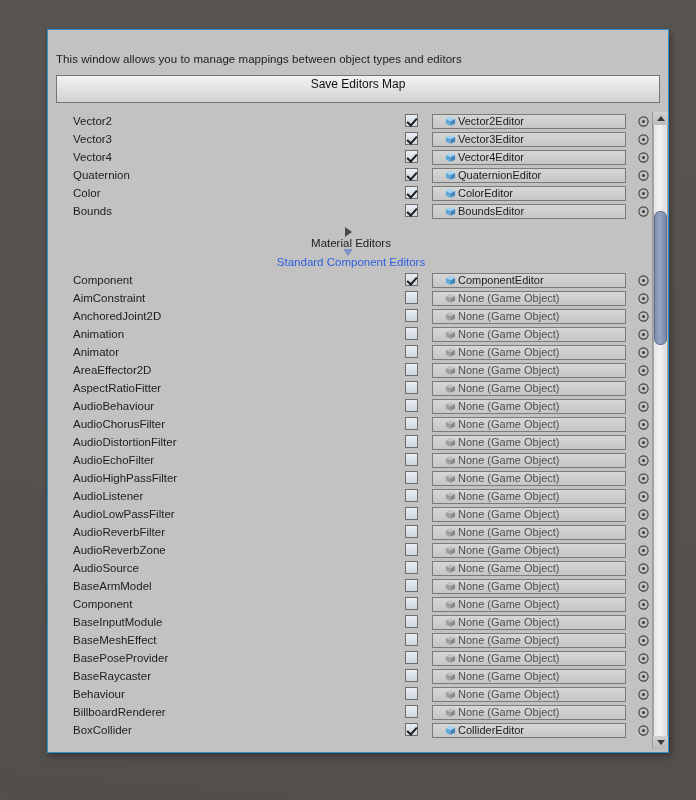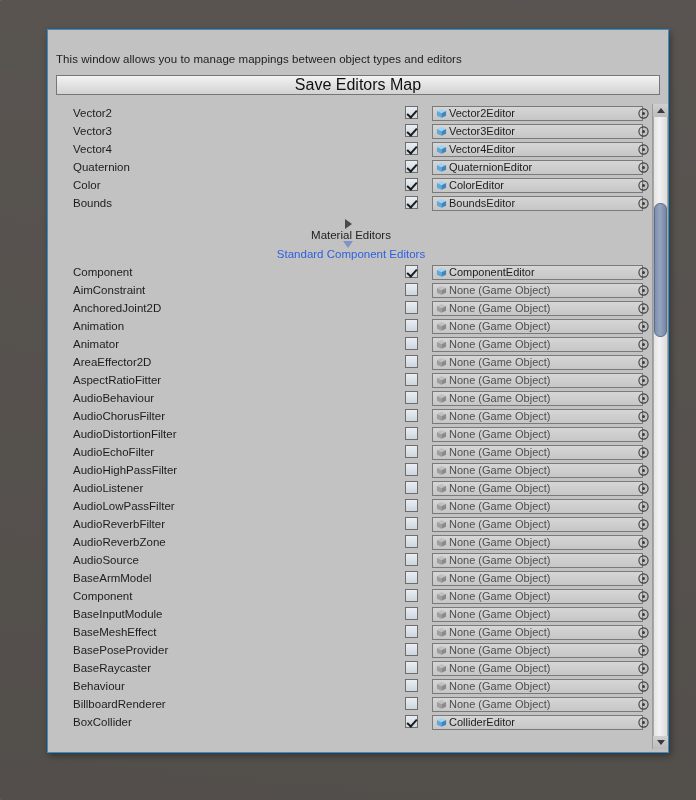--- a/index.html
+++ b/index.html
@@ -133,24 +133,24 @@
     font-size: 11.5px;
     color: #1d1d1d;
     padding: 11px 0 10px 8px;
     letter-spacing: 0.05px;
     margin-top: 12px;
   }
   .save-row { padding: 0 8px 0 8px; }
   .save-button {
     display: block;
     width: 100%;
-    height: 20px;
+    height: 28px;
     line-height: 17px;
     text-align: center;
-    font-size: 16px;
+    font-size: 12px;
     color: #101010;
     background: linear-gradient(#f3f3f3, #d2d2d2);
     border: 1px solid #767676;
     box-sizing: border-box;
     cursor: pointer;
   }
 
   
   .scroll-area {
     margin: 9px 0 0 0;
@@ -205,28 +205,28 @@
     width: 4px; height: 8px;
     border: solid #1b1b1b;
     border-width: 0 2px 2px 0;
     transform: rotate(42deg);
   }
 
   
   .objfield {
     position: absolute;
     left: 384px;
-    width: 211px;
+    width: 194px;
     height: 15px;
     box-sizing: border-box;
     background: linear-gradient(#d6d6d6, #c6c6c6);
     border: 1px solid #7a7a7a;
     display: flex;
     align-items: center;
-    padding-left: 3px;
+    padding-left: 12px;
     cursor: pointer;
     overflow: hidden;
   }
   .cube-icon {
     width: 11px;
     height: 11px;
     flex: 0 0 11px;
     margin-right: 2px;
   }
   .obj-text {

